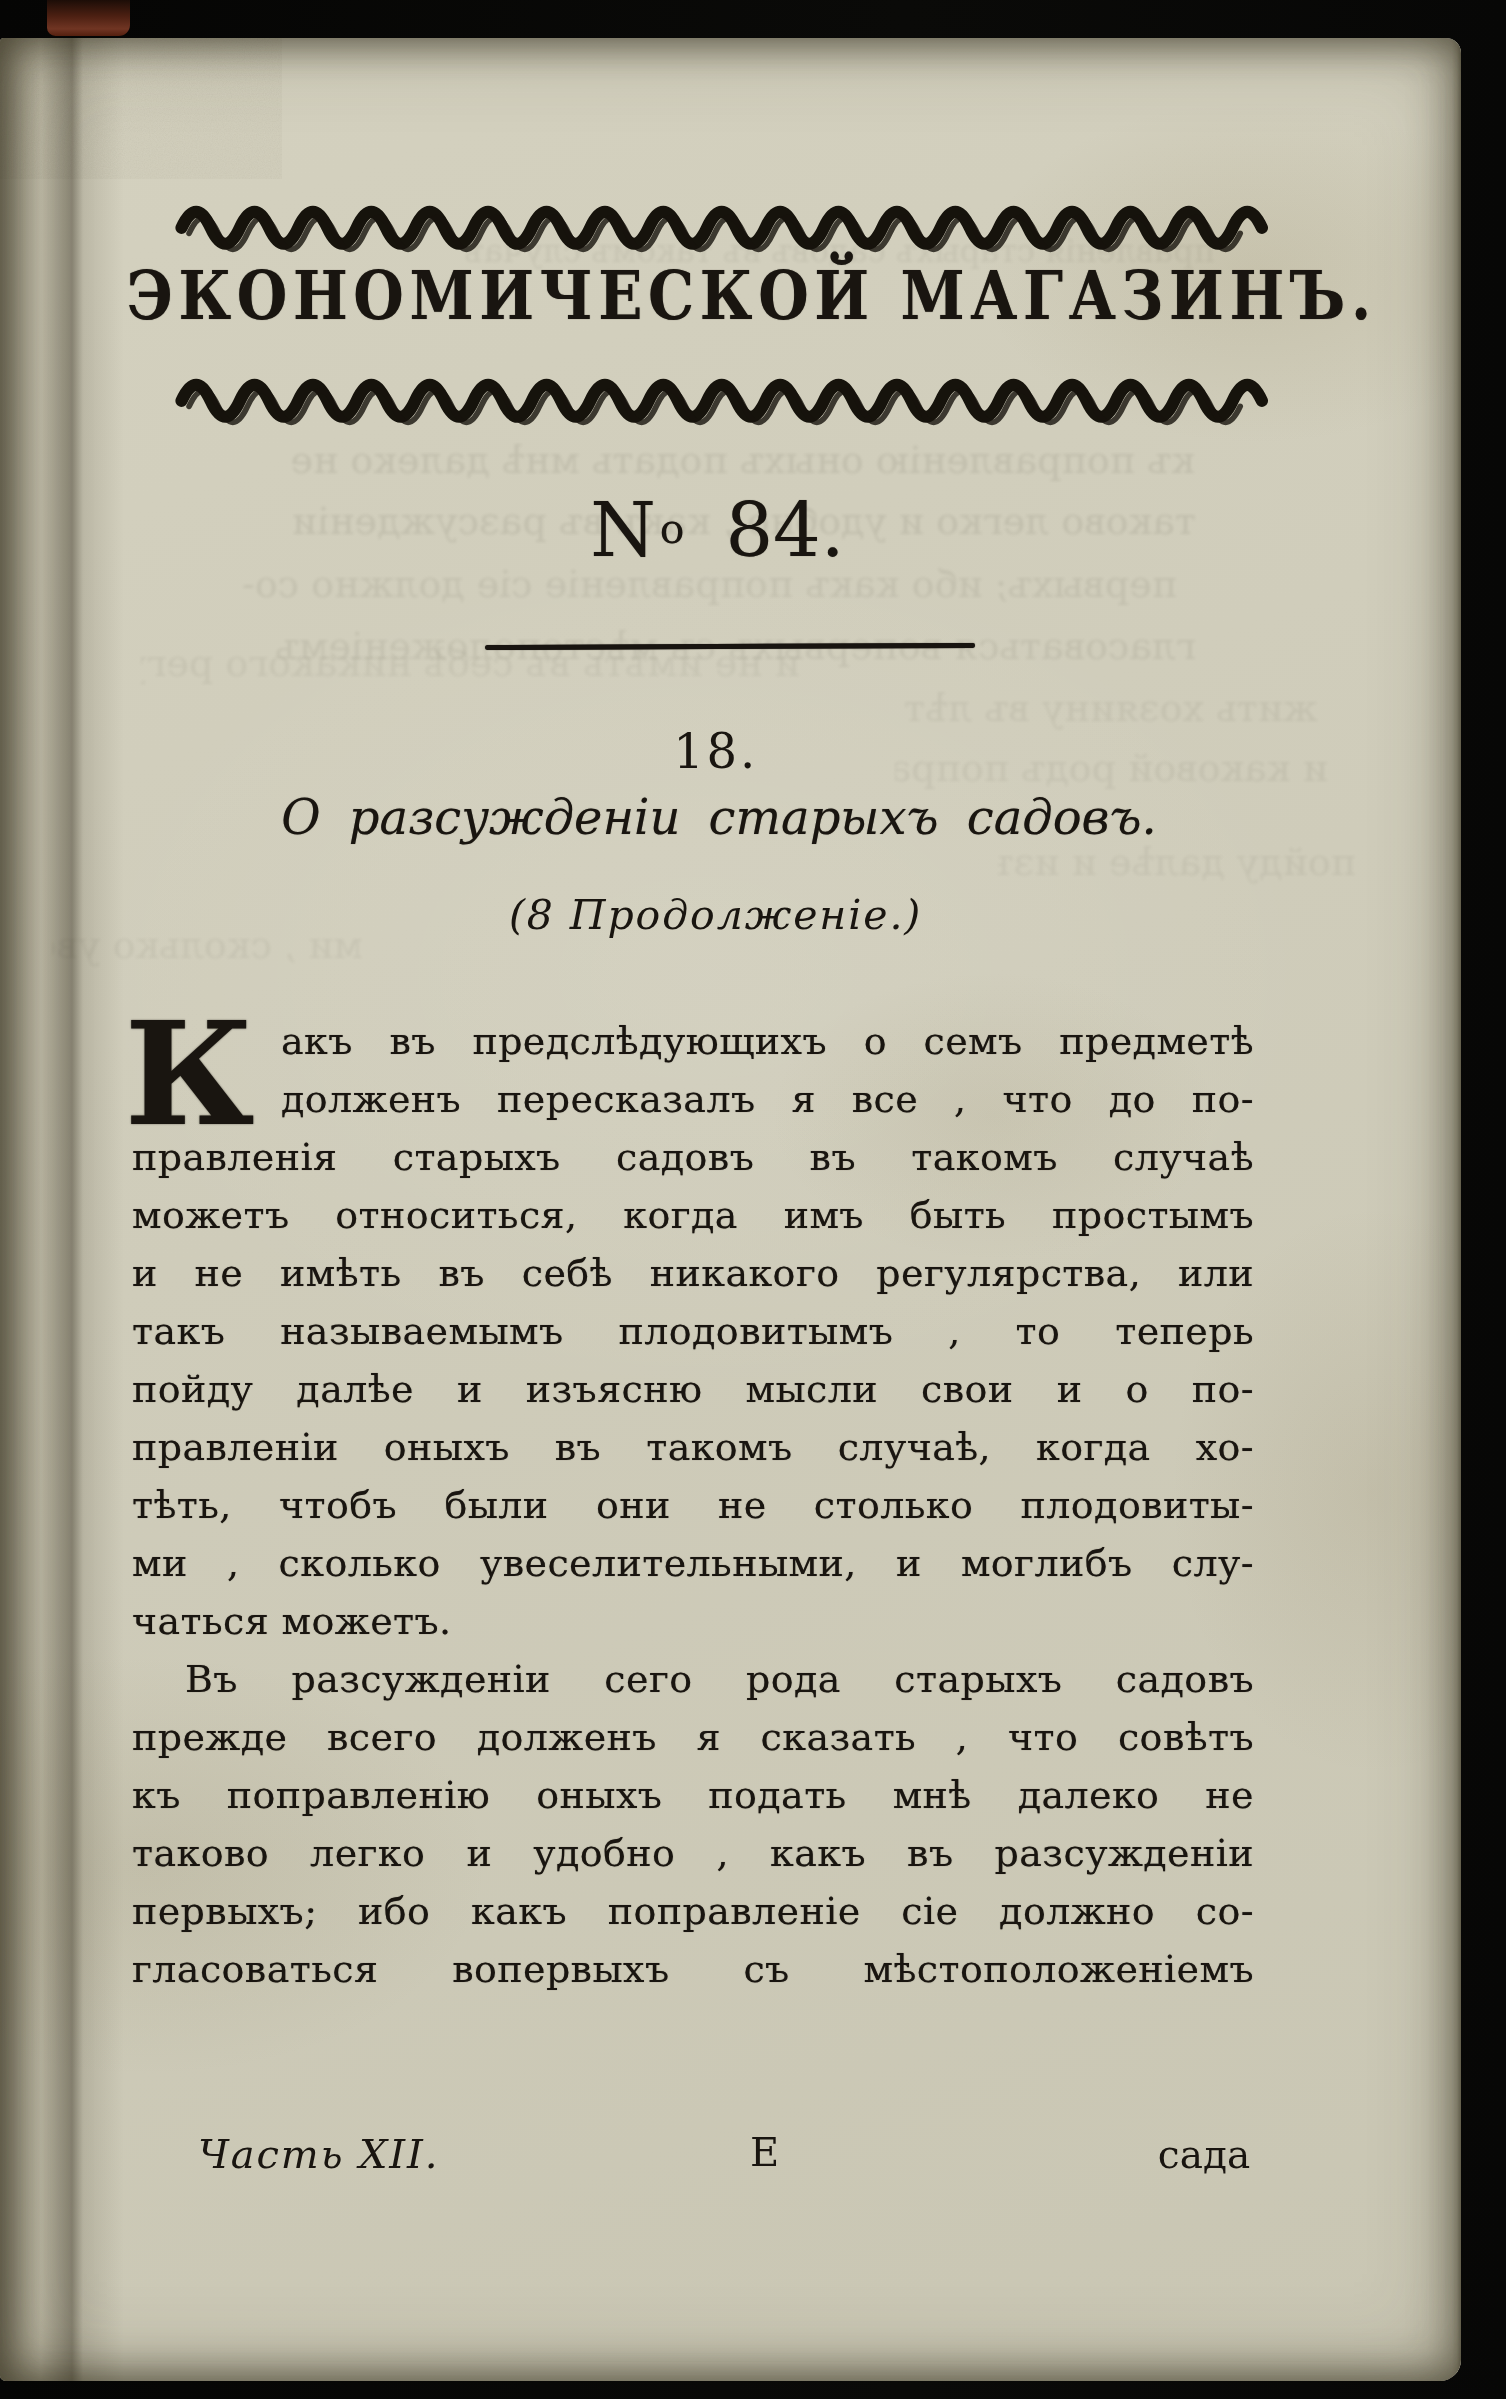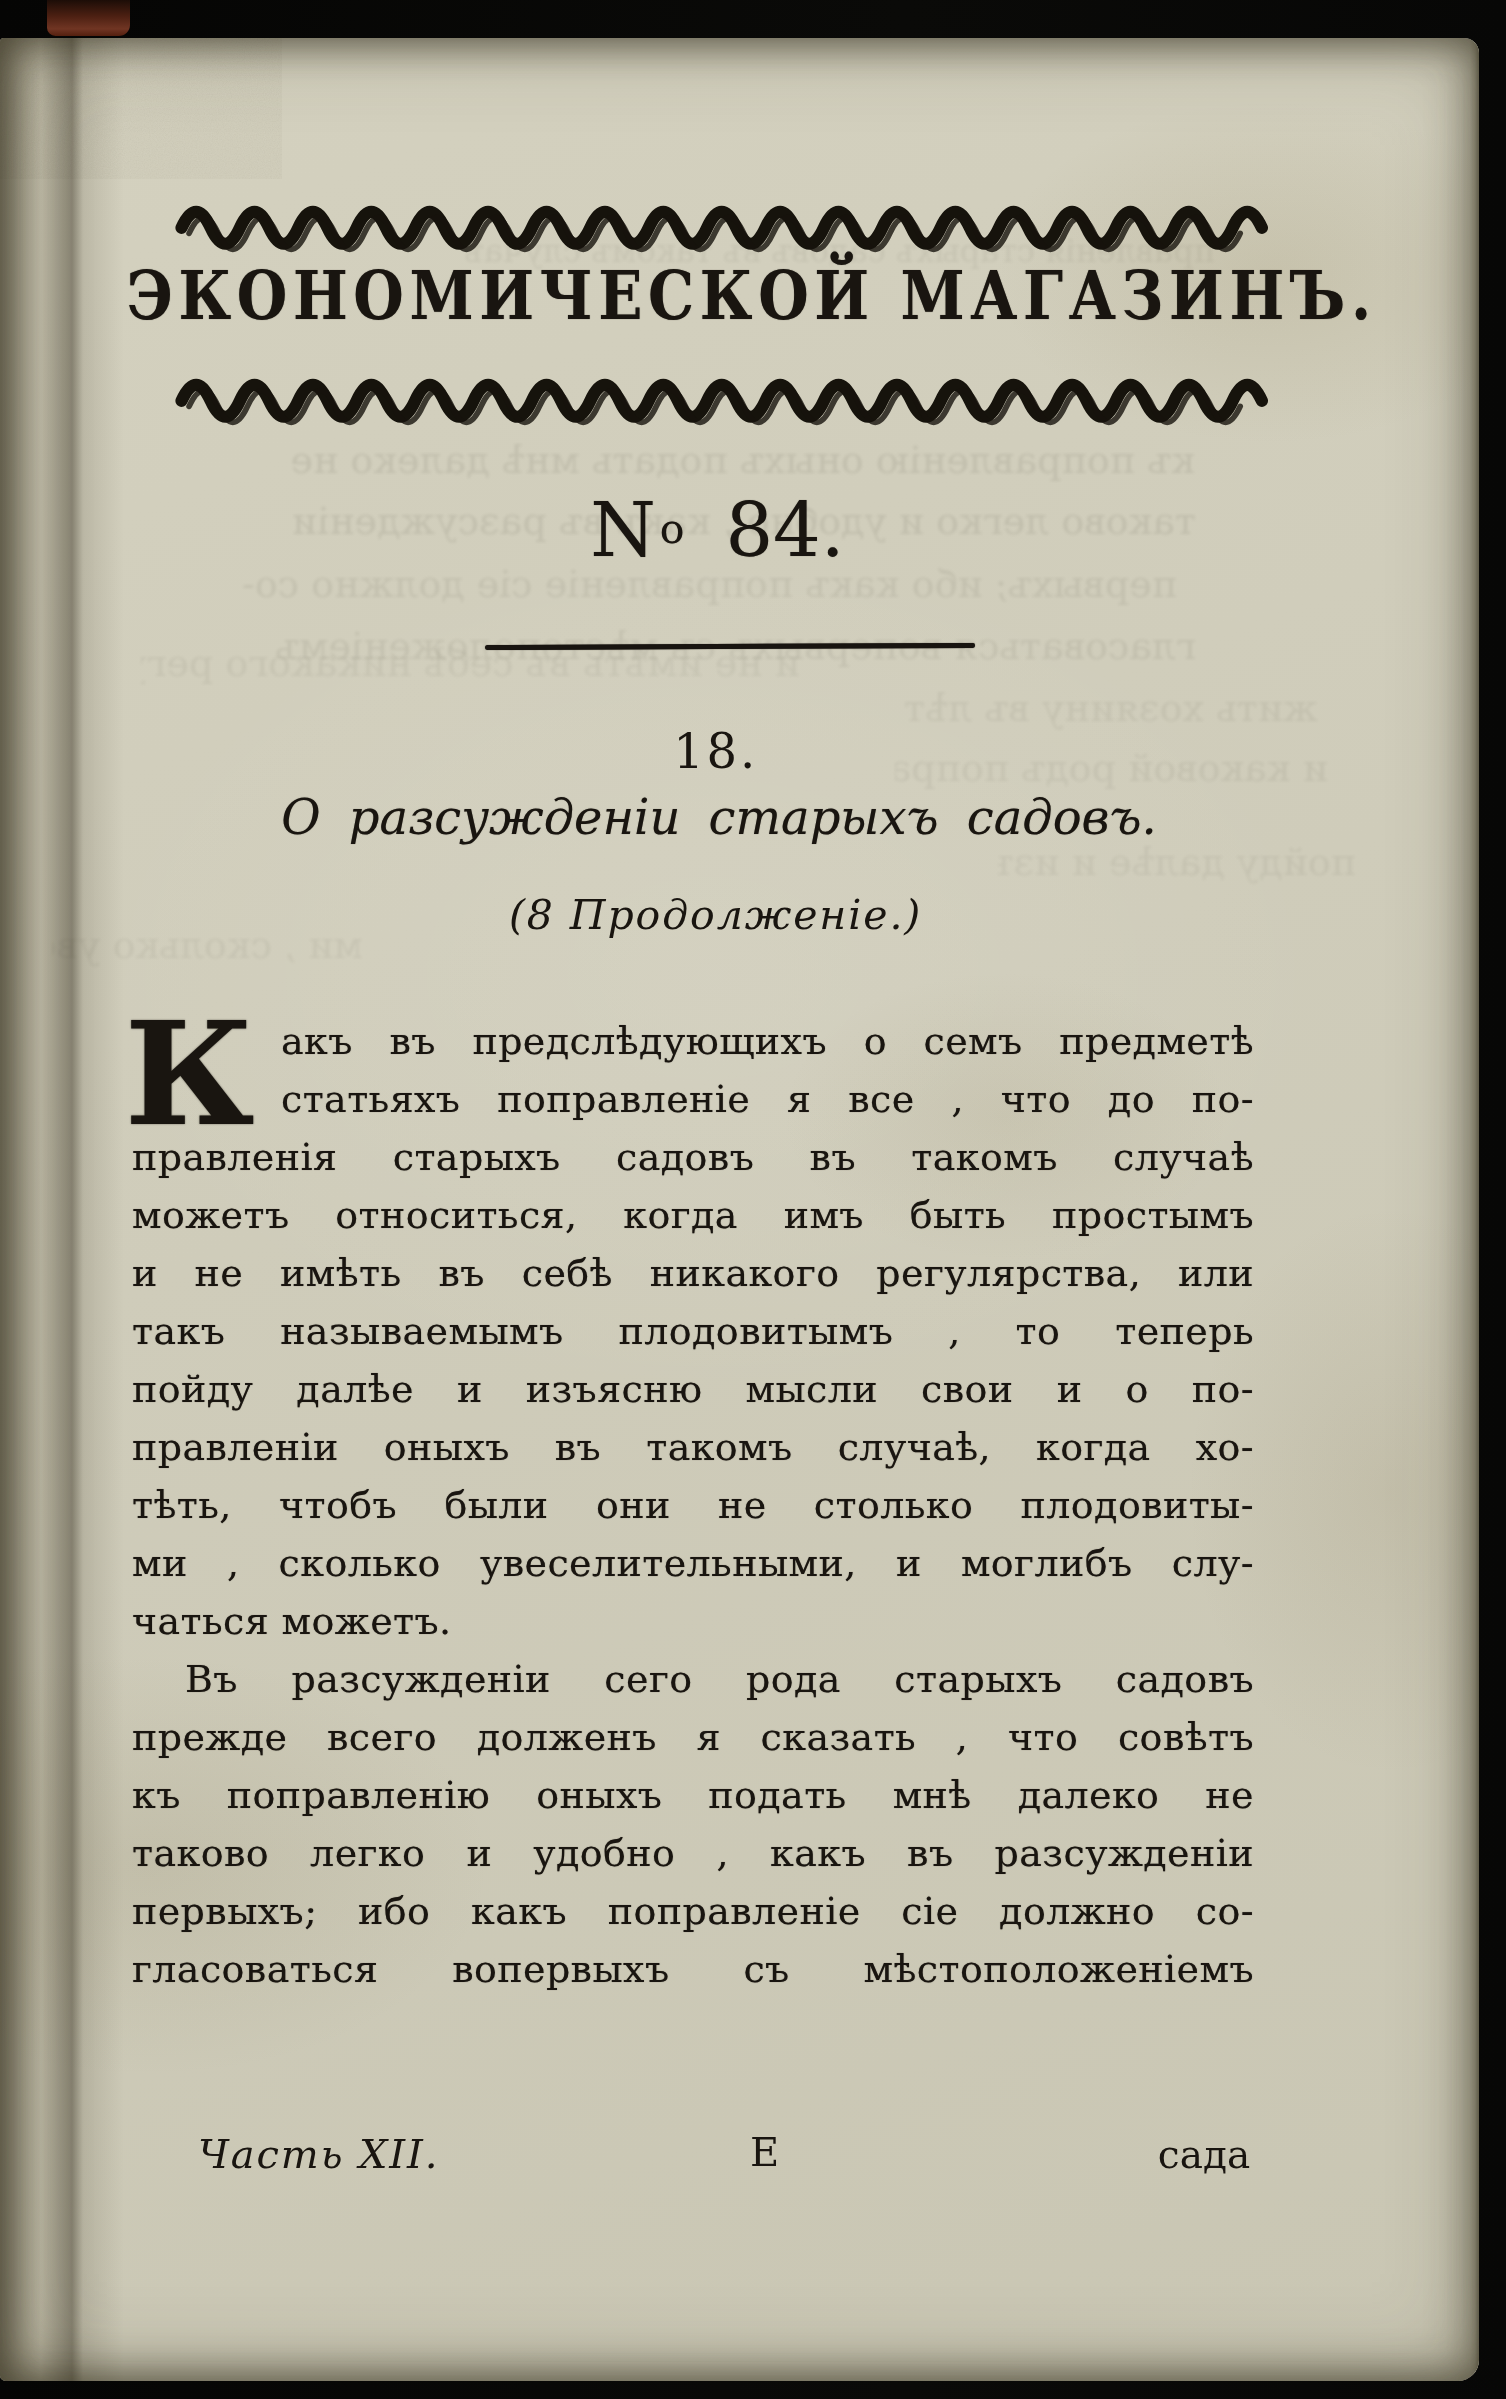--- a/index.html
+++ b/index.html
@@ -6,21 +6,21 @@
   .stage{position:relative;width:1507px;height:2399px;background:
     linear-gradient(90deg,#050504 0%,#0a0a08 60%,#070706 100%);overflow:hidden;
     font-family:"DejaVu Serif", serif;}
   
   .spine-chip{position:absolute;top:0;left:47px;width:83px;height:36px;
     background:linear-gradient(180deg,#1c0d07,#4c2012 45%,#703523 80%,#54200f);
     border-radius:0 0 11.3px 8.5px;}
   
   .sheet{position:absolute;left:0;top:38px;width:1461px;height:2343px;
     background:linear-gradient(160deg,#d4d1bf 0%,#cfccba 45%,#c9c6b3 100%);
-    border-radius:3.8px 15px 21px 5.6px;overflow:hidden;padding-left:18px;}
+    border-radius:3.8px 15px 21px 5.6px;overflow:hidden;}
   .sheet .stains{content:"";position:absolute;inset:0;z-index:2;pointer-events:none;background:
     radial-gradient(395px 245px at 86% 10%, rgba(142,128,86,.16), transparent 70%),
     radial-gradient(490px 301px at 10% 78%, rgba(120,110,75,.13), transparent 70%),
     radial-gradient(320px 207px at 68% 46%, rgba(130,118,80,.10), transparent 70%),
     radial-gradient(282px 395px at 94% 62%, rgba(120,105,70,.12), transparent 72%),
     radial-gradient(847px 584px at 48% 40%, rgba(255,255,248,.09), transparent 75%);}
   .gutter{position:absolute;left:0;top:0;bottom:0;width:124px;z-index:2;pointer-events:none;background:
     linear-gradient(90deg, rgba(86,78,56,.40) 0px, rgba(118,110,86,.22) 41px,
     rgba(56,50,34,.48) 72px, rgba(70,63,44,.16) 83px, rgba(0,0,0,0) 124px);}
   .fore-edge{position:absolute;right:0;top:0;bottom:0;width:9.4px;z-index:2;pointer-events:none;
@@ -119,21 +119,21 @@
 
       <div class="article-number">18.</div>
 
       <div class="article-title">О разсужденіи старыхъ садовъ.</div>
 
       <div class="continuation">(8 Продолженіе.)</div>
 
       <div class="body-block">
         <div class="dropcap">К</div>
         <div class="bline ind">акъ въ предслѣдующихъ о семъ предметѣ</div>
-        <div class="bline ind">статьяхъ поправленіе я все , что до по-</div>
+        <div class="bline ind">долженъ пересказалъ я все , что до по-</div>
         <div class="bline">правленія старыхъ садовъ въ такомъ случаѣ</div>
         <div class="bline">можетъ относиться, когда имъ быть простымъ</div>
         <div class="bline">и не имѣть въ себѣ никакого регулярства, или</div>
         <div class="bline">такъ называемымъ плодовитымъ , то теперь</div>
         <div class="bline">пойду далѣе и изъясню мысли свои и о по-</div>
         <div class="bline">правленіи оныхъ въ такомъ случаѣ, когда хо-</div>
         <div class="bline">тѣть, чтобъ были они не столько плодовиты-</div>
         <div class="bline">ми , сколько увеселительными, и моглибъ слу-</div>
         <div class="bline end">чаться можетъ.</div>
         <div class="bline para-ind">Въ разсужденіи сего рода старыхъ садовъ</div>

